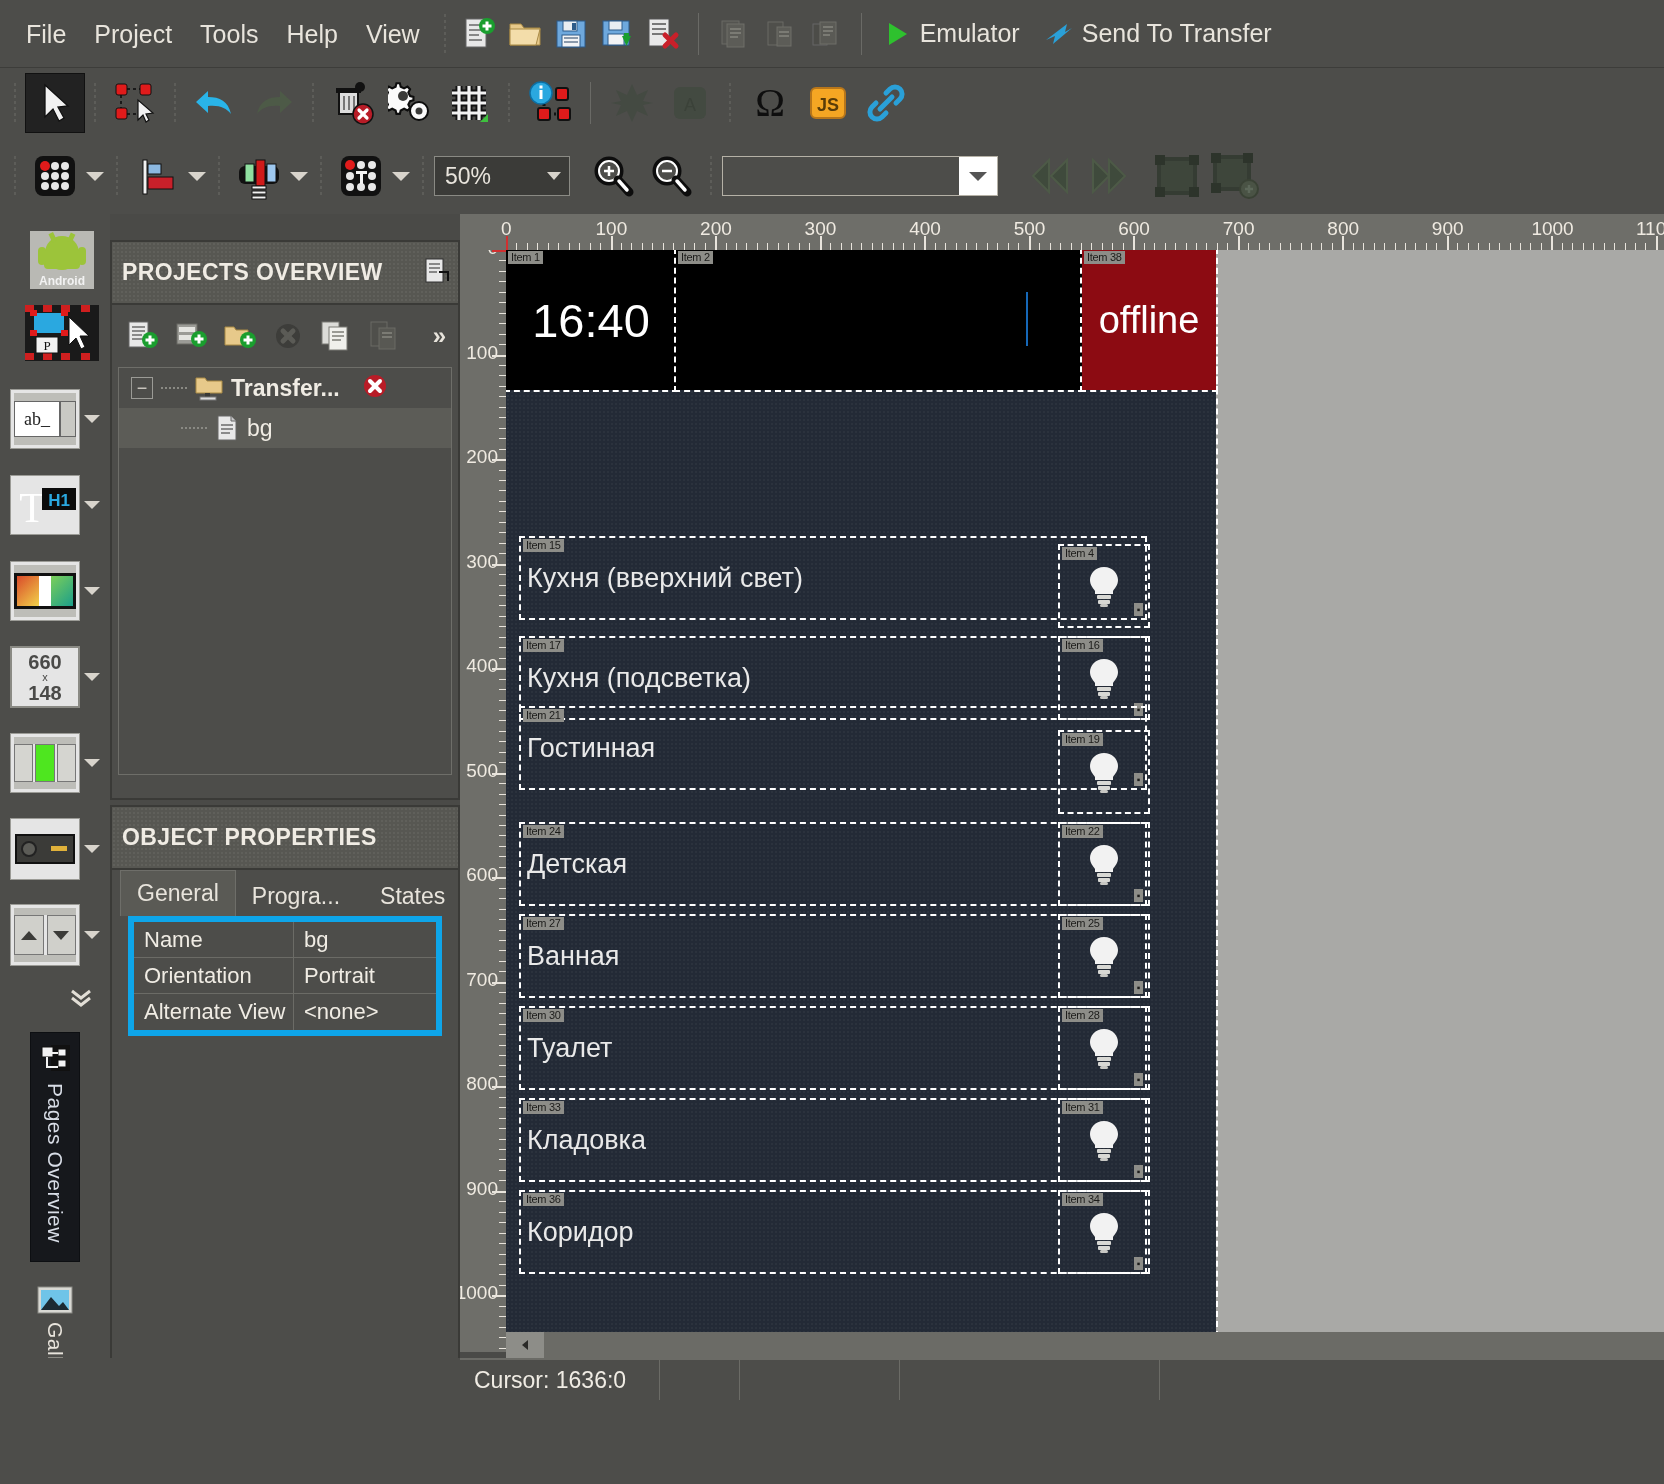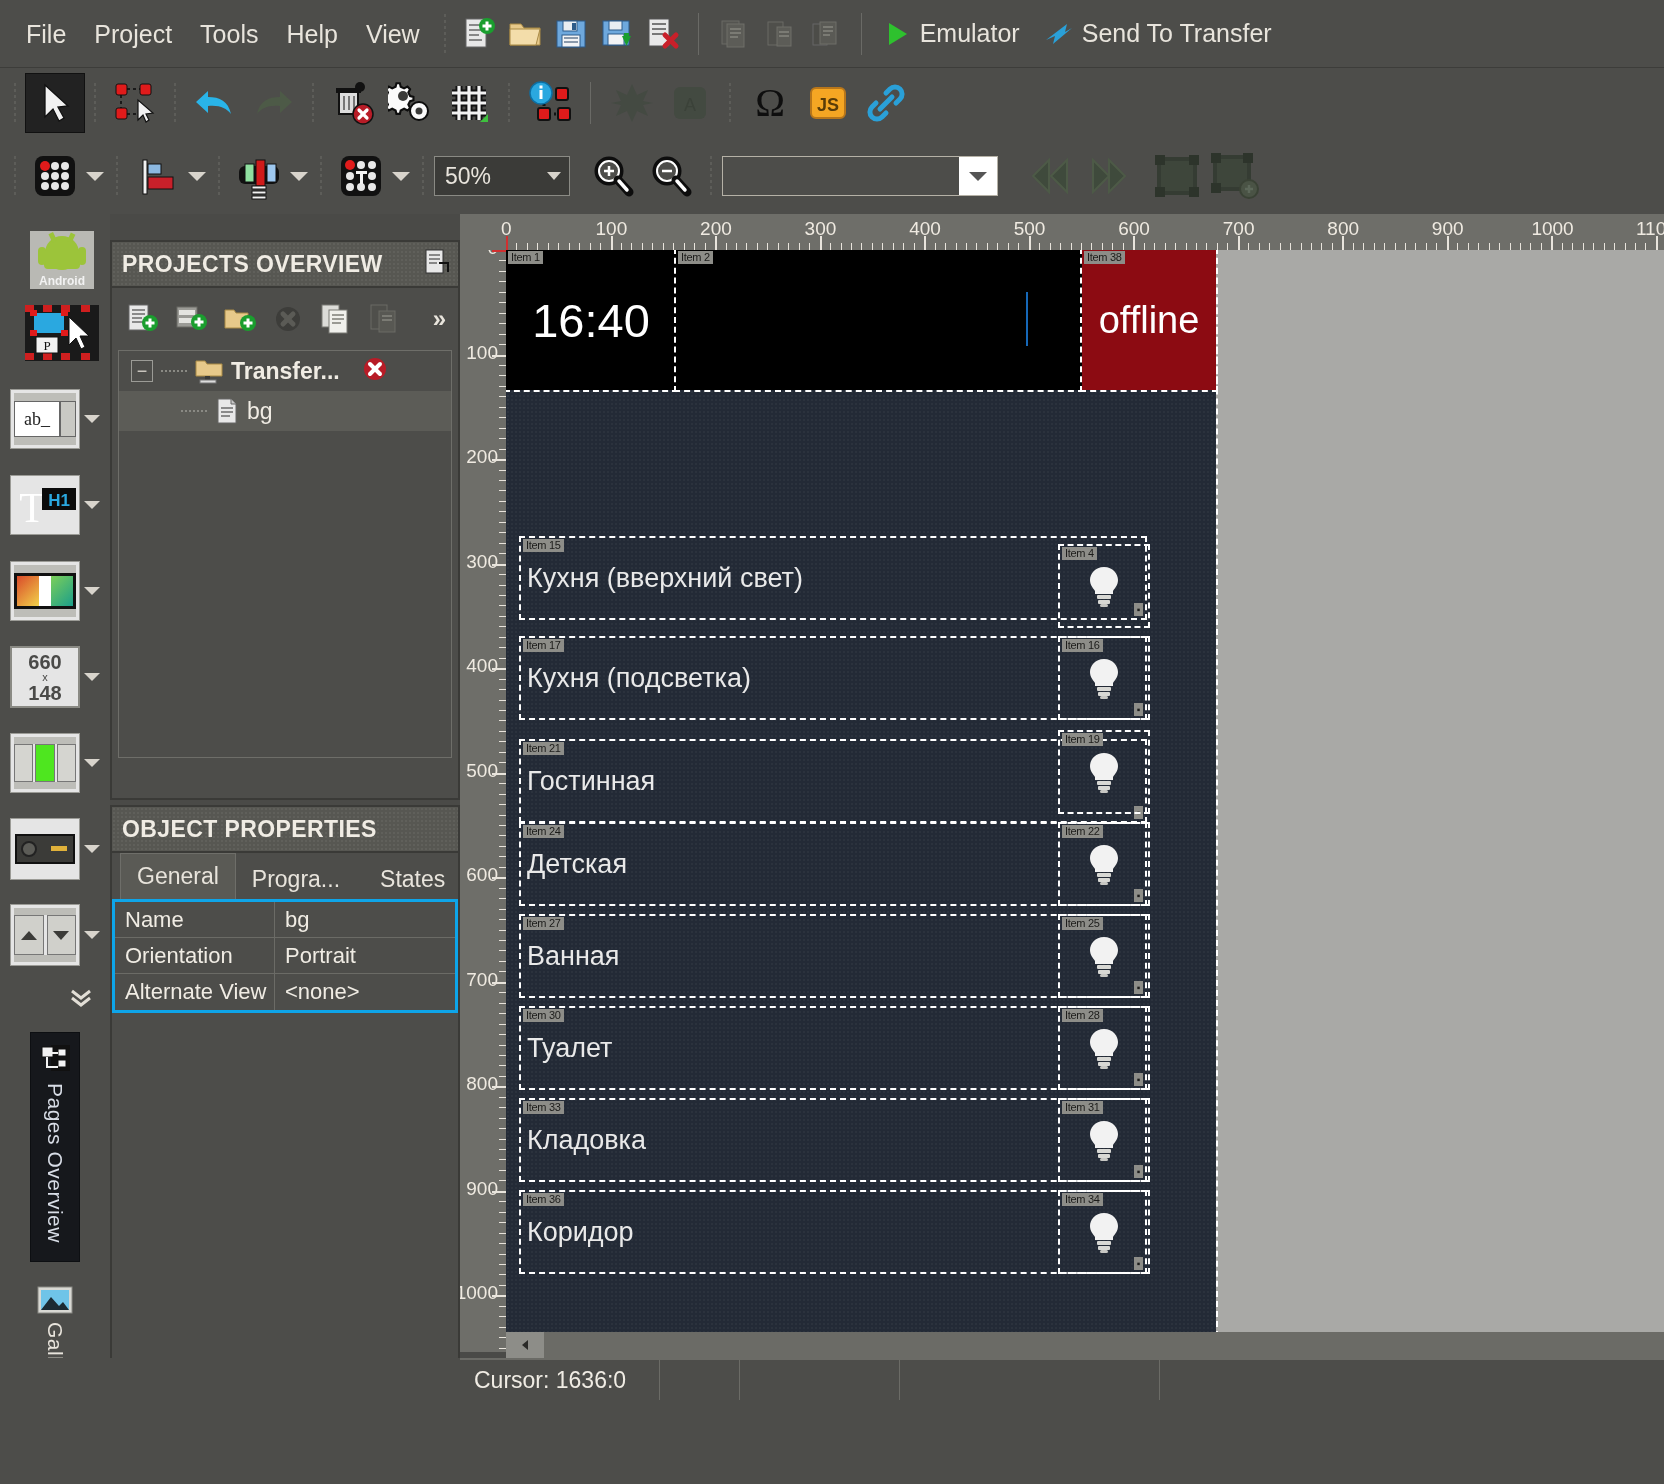--- a/index.html
+++ b/index.html
@@ -93,21 +93,21 @@
   .sidetab .vtext {
     writing-mode: vertical-rl; font-size: 21px; letter-spacing: 0.5px; margin-top: 8px;
     color:#d8dde6;
   }
 
   
   .panel {
     position: absolute; background: #4d4d4a; border: 2px solid #3a3a37;
   }
   .panel-title {
-    height: 46px; background: #575752; display:flex; align-items:center;
+    height: 63px; background: #575752; display:flex; align-items:center;
     justify-content: space-between; padding: 0 6px 0 10px;
     border-bottom: 2px solid #3a3a37;
     background-image: radial-gradient(circle, rgba(255,255,255,.05) 1px, transparent 1px);
     background-size: 4px 4px;
   }
   .panel-title span.t {
     font-size: 23px; font-weight: bold; color: #f0ece4; letter-spacing: .4px;
   }
   .po-toolbar {
     height: 62px; display:flex; align-items:center; gap: 4px; padding-left: 10px;
@@ -133,21 +133,21 @@
 
   
   .tabs { display:flex; align-items:flex-end; height: 46px; padding-left: 8px; gap:0; }
   .tab {
     padding: 0 16px; height: 40px; display:flex;align-items:center;
     font-size: 23px; color: #e8e4dc;
   }
   .tab.active { background:#5a5a55; height: 46px; border-top:1px solid #6e6e69;
     border-left:1px solid #6e6e69;border-right:1px solid #6e6e69;}
   .tab-div { width:1px;height:30px;background:#7a7a74;align-self:center;margin:0 4px;}
-  .prop-table { margin: 0 0; border: 3px solid #0ea5e9; }
+  .prop-table { margin: 0 16px; border: 6px solid #0ea5e9; }
   .prop-row { display:flex; height: 36px; border-bottom:1px solid #6b6b66; }
   .prop-row:last-child{border-bottom:none;}
   .prop-k { width: 160px; border-right:1px solid #6b6b66; font-size:22px;color:#f0ece4;
     padding-left:10px; display:flex;align-items:center;}
   .prop-v { flex:1; font-size:22px;color:#f0ece4;padding-left:10px;display:flex;align-items:center;}
 
   
   .ruler-h {
     position:absolute; left:460px; top:214px; width:1204px; height: 36px;
     background:#6e6e69; color:#f0ece4; font-size:19px; overflow:hidden;
@@ -1227,21 +1227,21 @@
           </div>
           <div class="lbtn" style="top: 386px; left: 552px; width: 92px;">
             <span class="itemtag">Item 16</span>
             <svg class="bulb" width="34" height="42" viewBox="0 0 34 42">
   <path d="M17 2 C8 2 3 9 3 15 c0 5 3 8 5 11 l0 3 18 0 0 -3 c2 -3 5 -6 5 -11 C31 9 26 2 17 2 Z" fill="#f2f2f2"></path>
   <rect x="10" y="30" width="14" height="4" rx="1" fill="#d8d8d4"></rect>
   <rect x="11" y="35" width="12" height="4" rx="1" fill="#d8d8d4"></rect>
   <rect x="13" y="39" width="8" height="3" rx="1.5" fill="#c8c8c4"></rect>
 </svg>
           </div>
-          <div class="lrow" style="top: 489px;">
+          <div class="lrow" style="top: 456px;">
             <span class="itemtag">Item 21</span>
             <span class="lbl">Гостинная</span>
             <span class="itemtag bot">▪</span>
           </div>
           <div class="lbtn" style="top: 480px; left: 552px; width: 92px;">
             <span class="itemtag">Item 19</span>
             <svg class="bulb" width="34" height="42" viewBox="0 0 34 42">
   <path d="M17 2 C8 2 3 9 3 15 c0 5 3 8 5 11 l0 3 18 0 0 -3 c2 -3 5 -6 5 -11 C31 9 26 2 17 2 Z" fill="#f2f2f2"></path>
   <rect x="10" y="30" width="14" height="4" rx="1" fill="#d8d8d4"></rect>
   <rect x="11" y="35" width="12" height="4" rx="1" fill="#d8d8d4"></rect>

